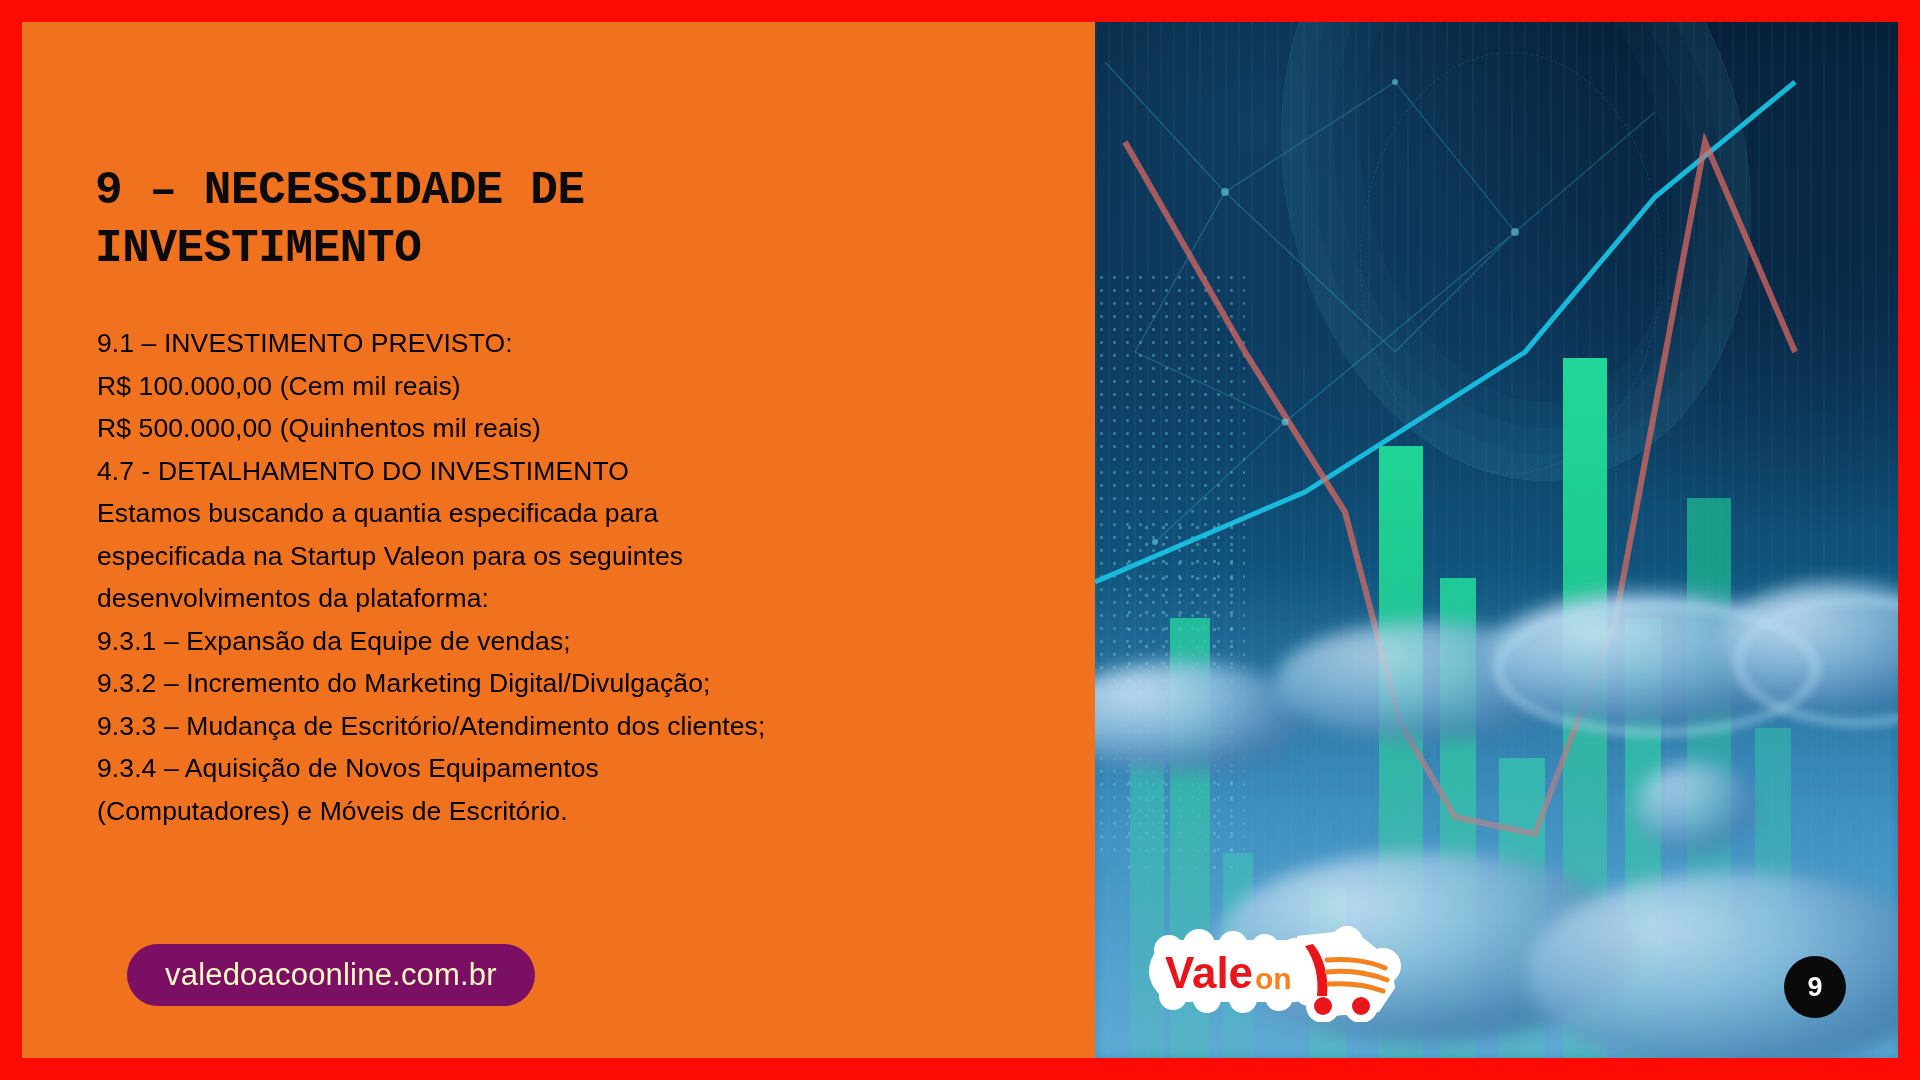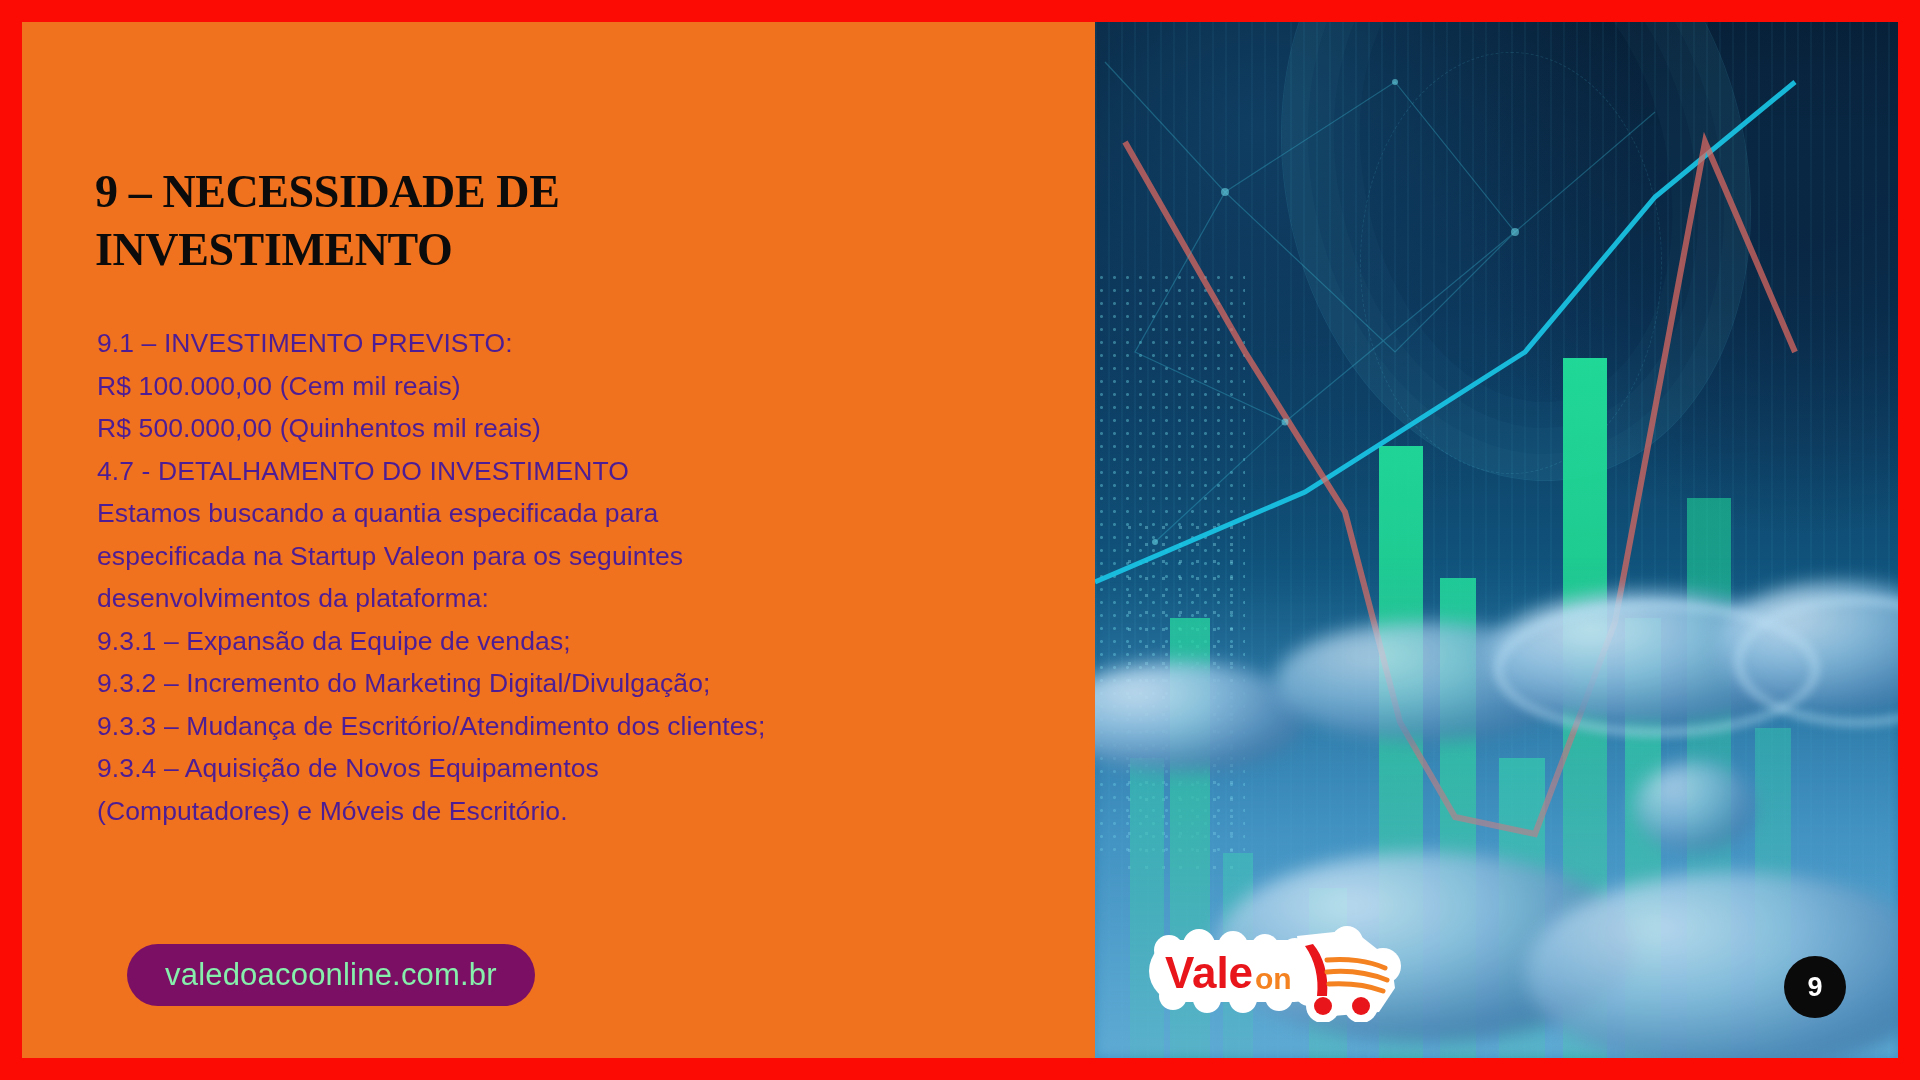--- a/index.html
+++ b/index.html
@@ -47,29 +47,29 @@
     position: absolute;
     left: 73px;
     top: 110px;
     width: 700px;
     color: #0b0b0b;
     font-weight: 800;
     font-size: 46px;
     line-height: 1.26;
     letter-spacing: -0.4px;
     text-transform: uppercase;
-    font-family: Liberation Serif, serif;
+    font-family: Liberation Mono, monospace;
   }
 
   .body-text {
     position: absolute;
     left: 75px;
     top: 300px;
     width: 960px;
-    color: #4c1d95;
+    color: #000000;
     font-size: 26.5px;
     line-height: 42.5px;
     font-family: "Liberation Sans", sans-serif;
     font-weight: 400;
     letter-spacing: 0.1px;
   }
   .body-text .line {
     display: block;
     white-space: nowrap;
   }
@@ -79,21 +79,21 @@
     position: absolute;
     left: 105px;
     bottom: 52px;
     height: 62px;
     padding: 0 38px;
     background: #7b0f63;
     border-radius: 34px;
     display: flex;
     align-items: center;
     justify-content: center;
-    color: #86efac;
+    color: #fef9c3;
     font-size: 31px;
     letter-spacing: 0.2px;
     font-family: "Liberation Sans", sans-serif;
   }
 
   
   .right-panel {
     position: relative;
     flex: 1 1 auto;
     height: 100%;

